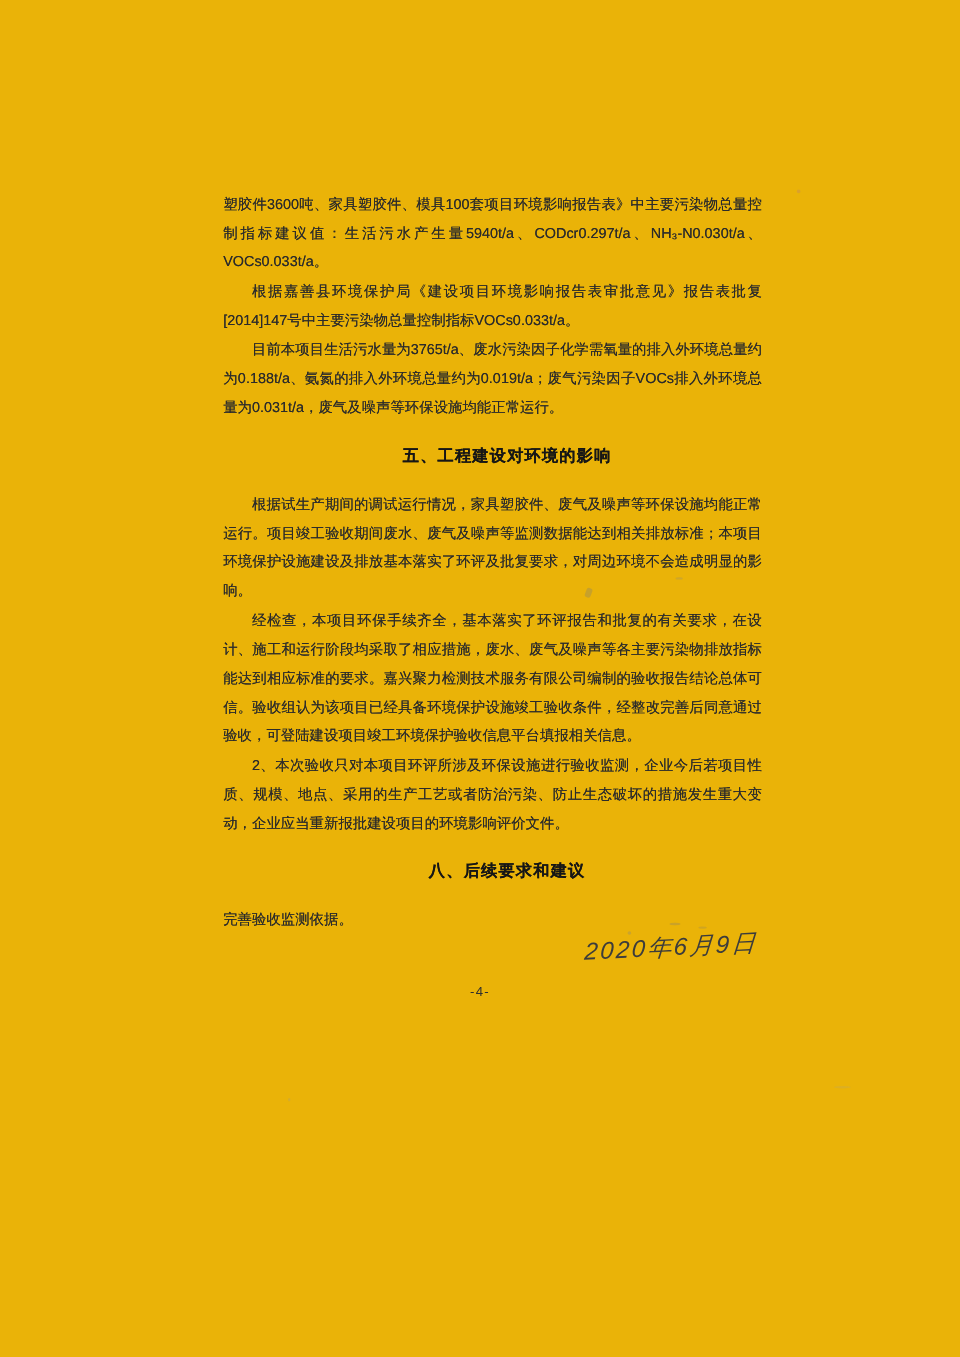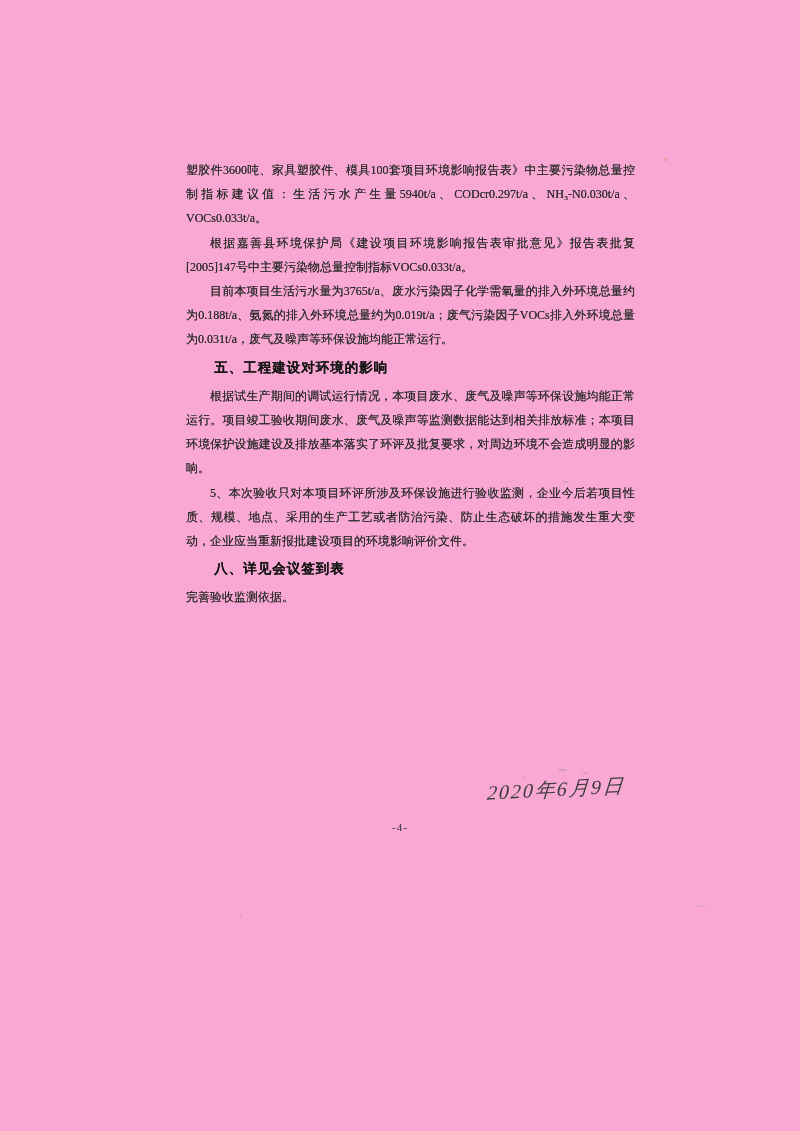--- a/index.html
+++ b/index.html
@@ -10,51 +10,50 @@
     width: 800px;
     height: 1131px;
     background: #ffffff;
     font-family: "Liberation Sans", sans-serif;
     position: relative;
     overflow: hidden;
   }
   .scan-page {
     position: absolute;
     inset: 0;
-    background: #f9a8d4;
+    background: #eab308;
     overflow: hidden;
-    font-family: Liberation Serif, serif;
   }
   .text-column {
     position: absolute;
     left: 186px;
     top: 158px;
     width: 449px;
     font-size: 12px;
     line-height: 24.2px;
     color: #2b2b2b;
     text-align: justify;
     text-shadow: 0 0 0.45px rgba(45,45,45,0.85);
   }
   .para {
     margin: 0;
     text-indent: 0;
   }
   .para.indent {
     text-indent: 2em;
   }
   .heading {
-    margin: 4px;
+    margin: 16px;
     font-size: 13.5px;
     font-weight: bold;
     color: #161616;
     text-indent: 1.8em;
     letter-spacing: 1px;
     line-height: 24.2px;
-    text-align: left;
+    text-align: center;
     text-shadow: 0 0 0.5px rgba(20,20,20,0.9);
   }
   .handwriting {
     position: absolute;
     left: 487px;
     top: 776px;
     font-size: 20px;
     color: #3c3c3c;
     font-style: italic;
     letter-spacing: 2px;
@@ -85,26 +84,27 @@
   .noise.n8 { left: 240px; top: 915px; width: 2px; height: 3px; background: rgba(150,150,150,0.25); }
   .noise.n9 { left: 695px; top: 905px; width: 14px; height: 2px; background: rgba(160,160,160,0.18); }
 </style>
 </head>
 <body>
 
 <div class="scan-page">
 
   <div class="text-column">
     <p class="para">塑胶件3600吨、家具塑胶件、模具100套项目环境影响报告表》中主要污染物总量控制指标建议值：生活污水产生量5940t/a、CODcr0.297t/a、NH₃-N0.030t/a、VOCs0.033t/a。</p>
-    <p class="para indent">根据嘉善县环境保护局《建设项目环境影响报告表审批意见》报告表批复[2005]147号中主要污染物总量控制指标VOCs0.033t/a。</p>
+    <p class="para indent">根据嘉善县环境保护局《建设项目环境影响报告表审批意见》报告表批复[2014]147号中主要污染物总量控制指标VOCs0.033t/a。</p>
     <p class="para indent">目前本项目生活污水量为3765t/a、废水污染因子化学需氧量的排入外环境总量约为0.188t/a、氨氮的排入外环境总量约为0.019t/a；废气污染因子VOCs排入外环境总量为0.031t/a，废气及噪声等环保设施均能正常运行。</p>
     <h2 class="heading">五、工程建设对环境的影响</h2>
-    <p class="para indent">根据试生产期间的调试运行情况，本项目废水、废气及噪声等环保设施均能正常运行。项目竣工验收期间废水、废气及噪声等监测数据能达到相关排放标准；本项目环境保护设施建设及排放基本落实了环评及批复要求，对周边环境不会造成明显的影响。</p>
-    <p class="para indent">5、本次验收只对本项目环评所涉及环保设施进行验收监测，企业今后若项目性质、规模、地点、采用的生产工艺或者防治污染、防止生态破坏的措施发生重大变动，企业应当重新报批建设项目的环境影响评价文件。</p>
-    <h2 class="heading">八、详见会议签到表</h2>
+    <p class="para indent">根据试生产期间的调试运行情况，家具塑胶件、废气及噪声等环保设施均能正常运行。项目竣工验收期间废水、废气及噪声等监测数据能达到相关排放标准；本项目环境保护设施建设及排放基本落实了环评及批复要求，对周边环境不会造成明显的影响。</p>
+    <p class="para indent">经检查，本项目环保手续齐全，基本落实了环评报告和批复的有关要求，在设计、施工和运行阶段均采取了相应措施，废水、废气及噪声等各主要污染物排放指标能达到相应标准的要求。嘉兴聚力检测技术服务有限公司编制的验收报告结论总体可信。验收组认为该项目已经具备环境保护设施竣工验收条件，经整改完善后同意通过验收，可登陆建设项目竣工环境保护验收信息平台填报相关信息。</p>
+    <p class="para indent">2、本次验收只对本项目环评所涉及环保设施进行验收监测，企业今后若项目性质、规模、地点、采用的生产工艺或者防治污染、防止生态破坏的措施发生重大变动，企业应当重新报批建设项目的环境影响评价文件。</p>
+    <h2 class="heading">八、后续要求和建议</h2>
     <p class="para">完善验收监测依据。</p>
   </div>
 
   <div class="handwriting">2020年6月9日</div>
 
   <div class="footer-page-number">-4-</div>
 
   <div class="noise n1"></div>
   <div class="noise n2"></div>
   <div class="noise n3"></div>

